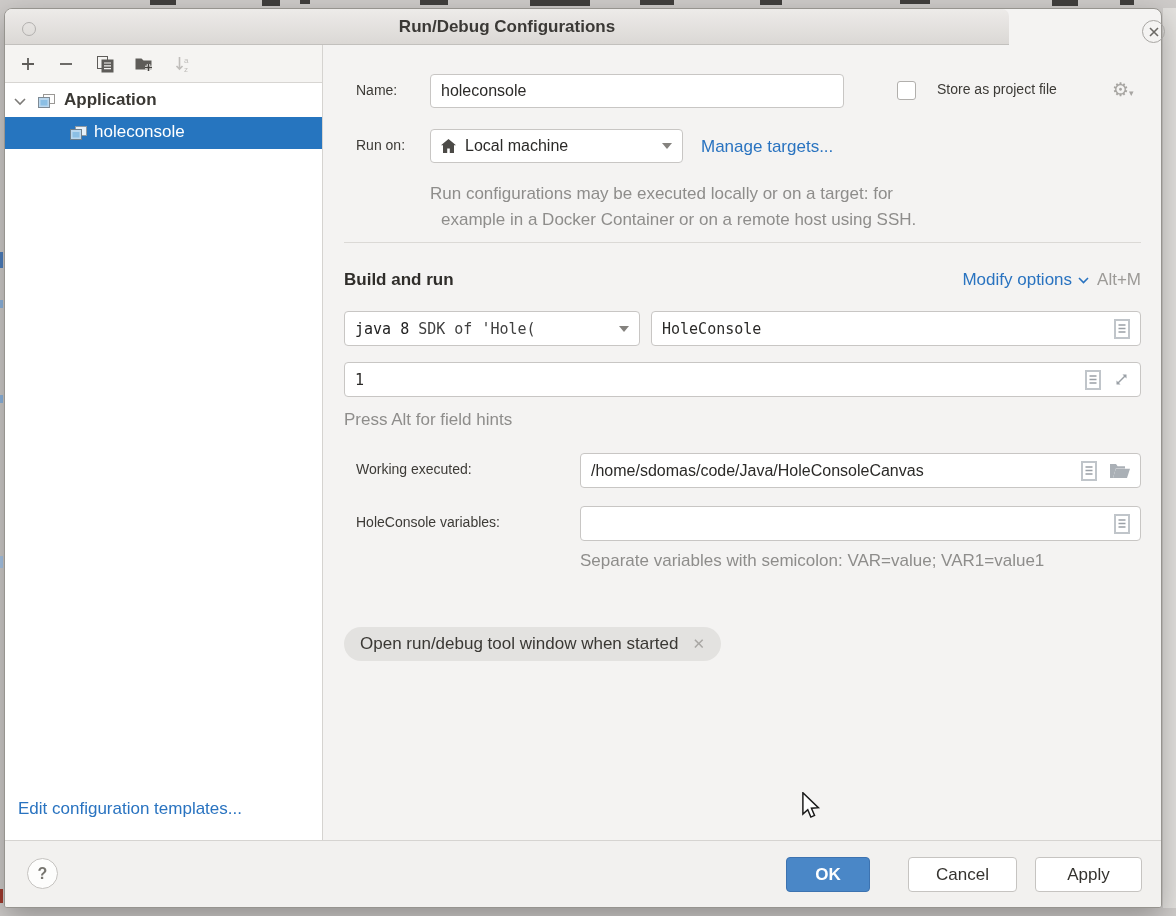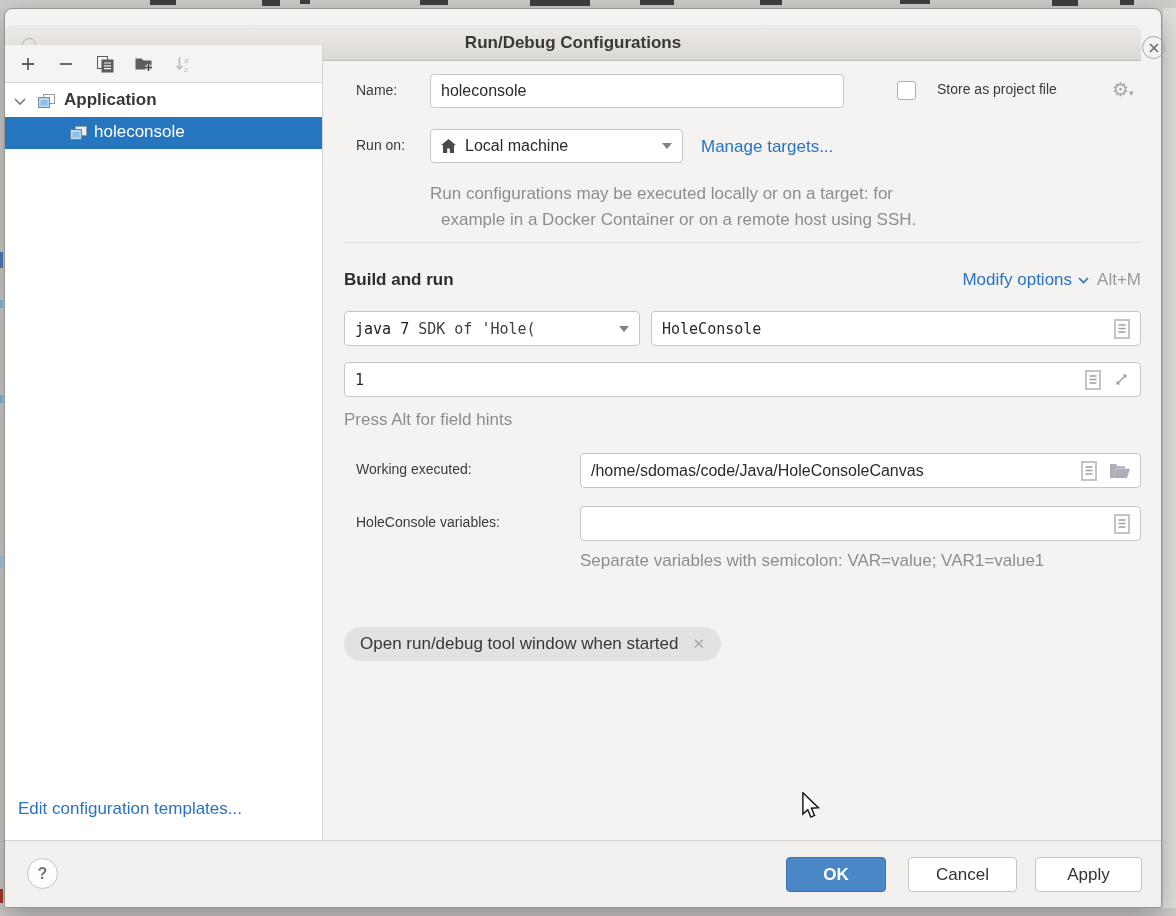--- a/index.html
+++ b/index.html
@@ -13,21 +13,21 @@
   }
   *{margin:0;padding:0;box-sizing:border-box;}
   body{font-family:"Liberation Sans",sans-serif;background:#bbb;}
   #screen{position:relative;width:1176px;height:916px;background:#cfccca;overflow:hidden;font-family:"Liberation Sans",sans-serif;color:var(--text);}
   .abs{position:absolute;}
   
   .frag{position:absolute;background:#413f3d;}
   .edgemark{position:absolute;}
   
   .dialog{position:absolute;left:4px;top:8px;width:1158px;height:900px;background:var(--panel);border:1px solid #96948f;border-radius:8px 8px 3px 3px;box-shadow:0 10px 30px rgba(0,0,0,.3);}
-  .titlebar{position:absolute;left:5px;top:25px;width:1136px;height:36px;background:linear-gradient(#edebe9,#dbd8d5);border-bottom:1px solid #c2c0bd;border-radius:7px 7px 0 0;}
+  .titlebar{position:absolute;left:5px;top:9px;width:1004px;height:36px;background:linear-gradient(#edebe9,#dbd8d5);border-bottom:1px solid #c2c0bd;border-radius:7px 7px 0 0;}
   .title-text{position:absolute;left:0;top:8px;width:100%;text-align:center;font-size:17px;font-weight:bold;color:#3b3936;}
   .title-circle{position:absolute;left:17px;top:13px;width:14px;height:14px;border:1px solid #b2b0ae;border-radius:50%;}
   .close-btn{position:absolute;left:1137px;top:11px;width:23px;height:23px;border:1px solid #a8a6a3;border-radius:50%;display:flex;align-items:center;justify-content:center;color:#6b6965;font-size:13px;cursor:pointer;background:transparent;}
   
   .toolbar{position:absolute;left:5px;top:45px;width:317px;height:38px;background:#f5f4f2;border-bottom:1px solid #d7d5d2;}
   .tbtn{position:absolute;top:5px;width:28px;height:28px;display:flex;align-items:center;justify-content:center;}
   .tree-bg{position:absolute;left:5px;top:83px;width:317px;height:757px;background:#ffffff;}
   .vsep{position:absolute;left:322px;top:45px;width:1px;height:795px;background:#d5d3d0;}
   .tree-row1{position:absolute;left:5px;top:86px;width:317px;height:31px;}
   .tree-row2{position:absolute;left:5px;top:117px;width:317px;height:32px;background:var(--selection);}
@@ -47,21 +47,21 @@
   .section-title{position:absolute;font-size:17px;font-weight:bold;color:#2f2d2a;}
   .modify-wrap{position:absolute;top:270px;right:35px;display:flex;align-items:center;gap:8px;font-size:17px;}
   .modify-link{color:var(--link);cursor:pointer;display:flex;align-items:center;gap:6px;}
   .shortcut{color:#9c9a97;}
   .tag{position:absolute;left:344px;top:627px;height:34px;background:#e3e2e0;border-radius:17px;display:inline-flex;align-items:center;padding:0 16px;font-size:17px;color:#3a3834;}
   .tag .x{margin-left:14px;color:#a9a7a4;font-size:15px;cursor:pointer;}
   
   .footer{position:absolute;left:5px;top:840px;width:1156px;height:67px;background:#f2f1ef;border-top:1px solid #d6d4d1;border-radius:0 0 2px 2px;}
   .help-btn{position:absolute;left:27px;top:858px;width:31px;height:31px;border:1px solid #c5c3c0;border-radius:50%;background:#fdfdfc;display:flex;align-items:center;justify-content:center;font-size:16px;font-weight:bold;color:#77756f;cursor:pointer;}
   .btn{position:absolute;top:857px;height:35px;border-radius:4px;font-size:17px;display:flex;align-items:center;justify-content:center;cursor:pointer;font-family:"Liberation Sans",sans-serif;}
-  .btn-ok{left:786px;width:100px;background:var(--ok);border:1px solid #3d73b0;color:#fff;font-weight:bold;}
+  .btn-ok{left:786px;width:84px;background:var(--ok);border:1px solid #3d73b0;color:#fff;font-weight:bold;}
   .btn-plain{background:#fff;border:1px solid #c6c4c1;color:#35332f;}
   .btn-cancel{left:908px;width:109px;}
   .btn-apply{left:1035px;width:107px;}
   .cursor{position:absolute;left:801px;top:792px;pointer-events:none;}
   svg{display:block;}
 </style>
 </head>
 <body>
 
 <div id="screen">
@@ -183,21 +183,21 @@
     <span class="modify-link">
       <span>Modify options</span>
       <svg width="11" height="7" viewBox="0 0 11 7">
           <path d="M1 1l4.5 4.5L10 1" stroke="#2973c0" stroke-width="1.6" fill="none"></path>
         </svg>
     </span>
     <span class="shortcut">Alt+M</span>
   </div>
 
   <div class="field mono" style="left:344px;top:311px;width:296px;height:35px;cursor:pointer;">
-    <span style="color:#222;">java 7</span>
+    <span style="color:#222;">java 8</span>
     <span style="color:#404040;margin-left:9px;white-space:pre;">SDK of 'Hole(</span>
     <svg class="combo-arrow" width="10" height="6" viewBox="0 0 10 6">
         <path d="M0 0h10L5 6z" fill="#84827e"></path>
       </svg>
   </div>
   <div class="field mono" style="left:651px;top:311px;width:490px;height:35px;">
     <span>HoleConsole</span>
     <span class="ficons">
       <svg width="16" height="20" viewBox="0 0 16 20">
           <rect x="1" y="1" width="14" height="18" fill="#fff" stroke="#c0c5ca" stroke-width="2"></rect>

